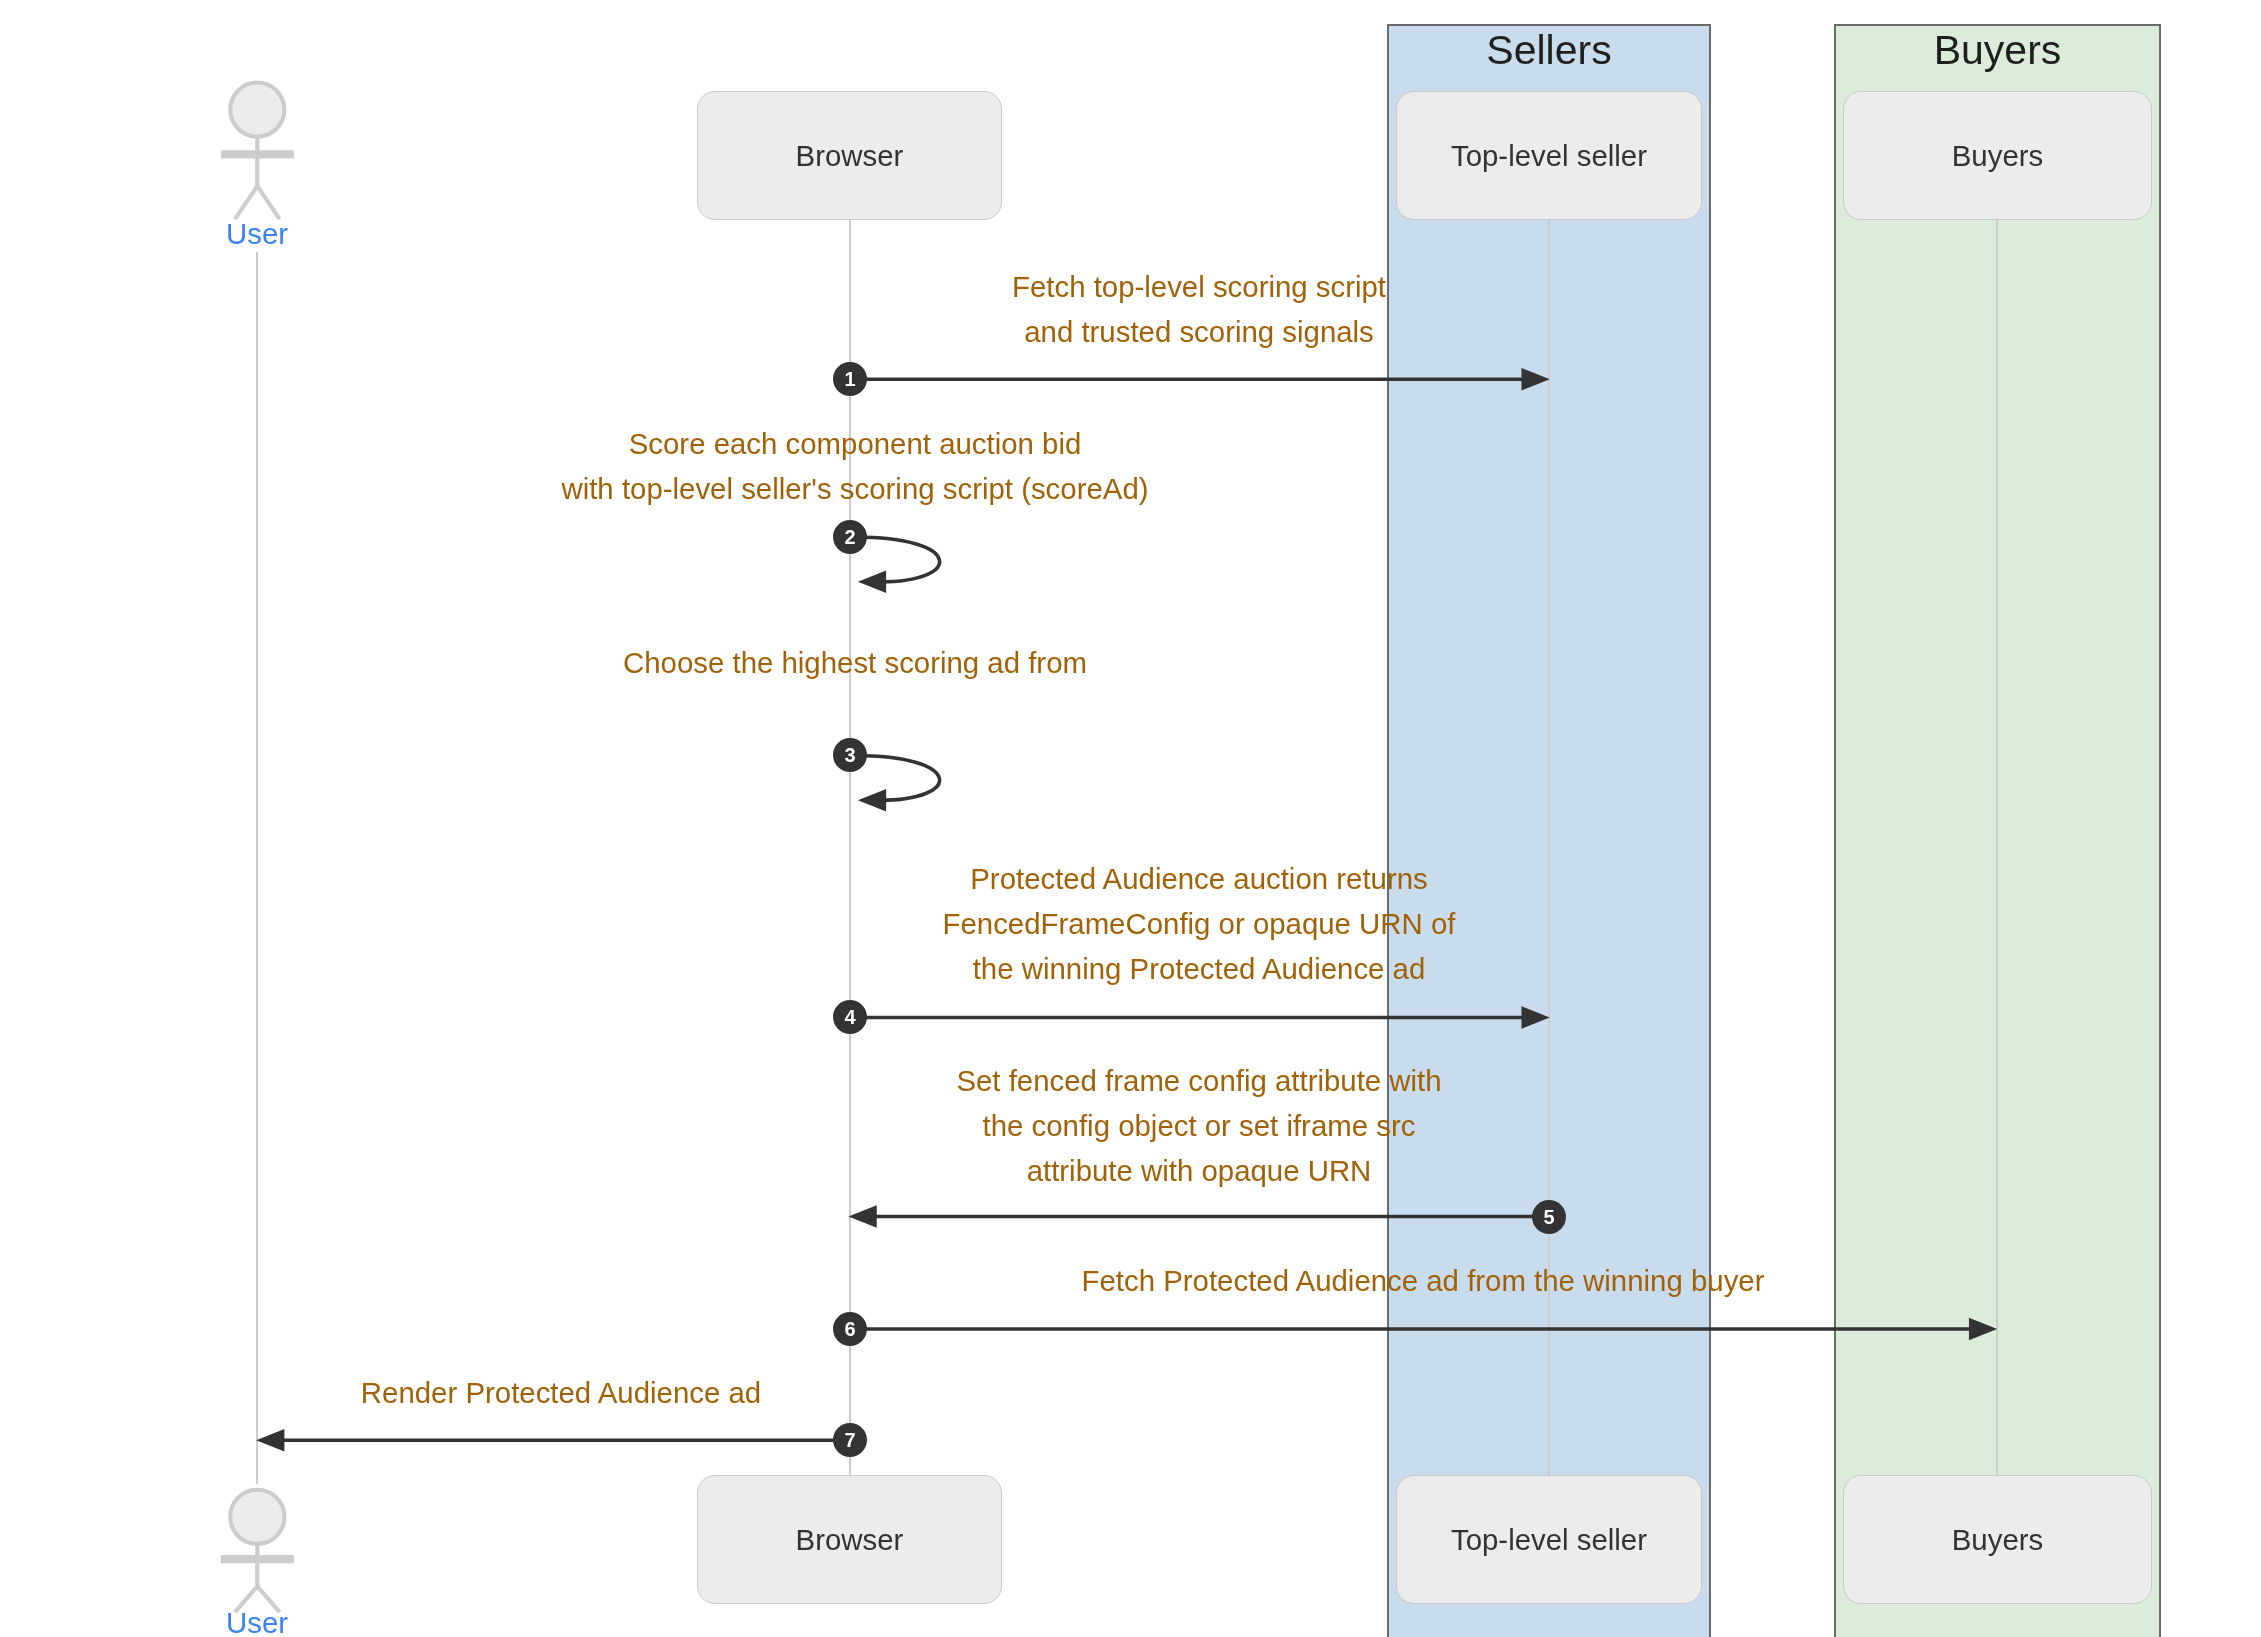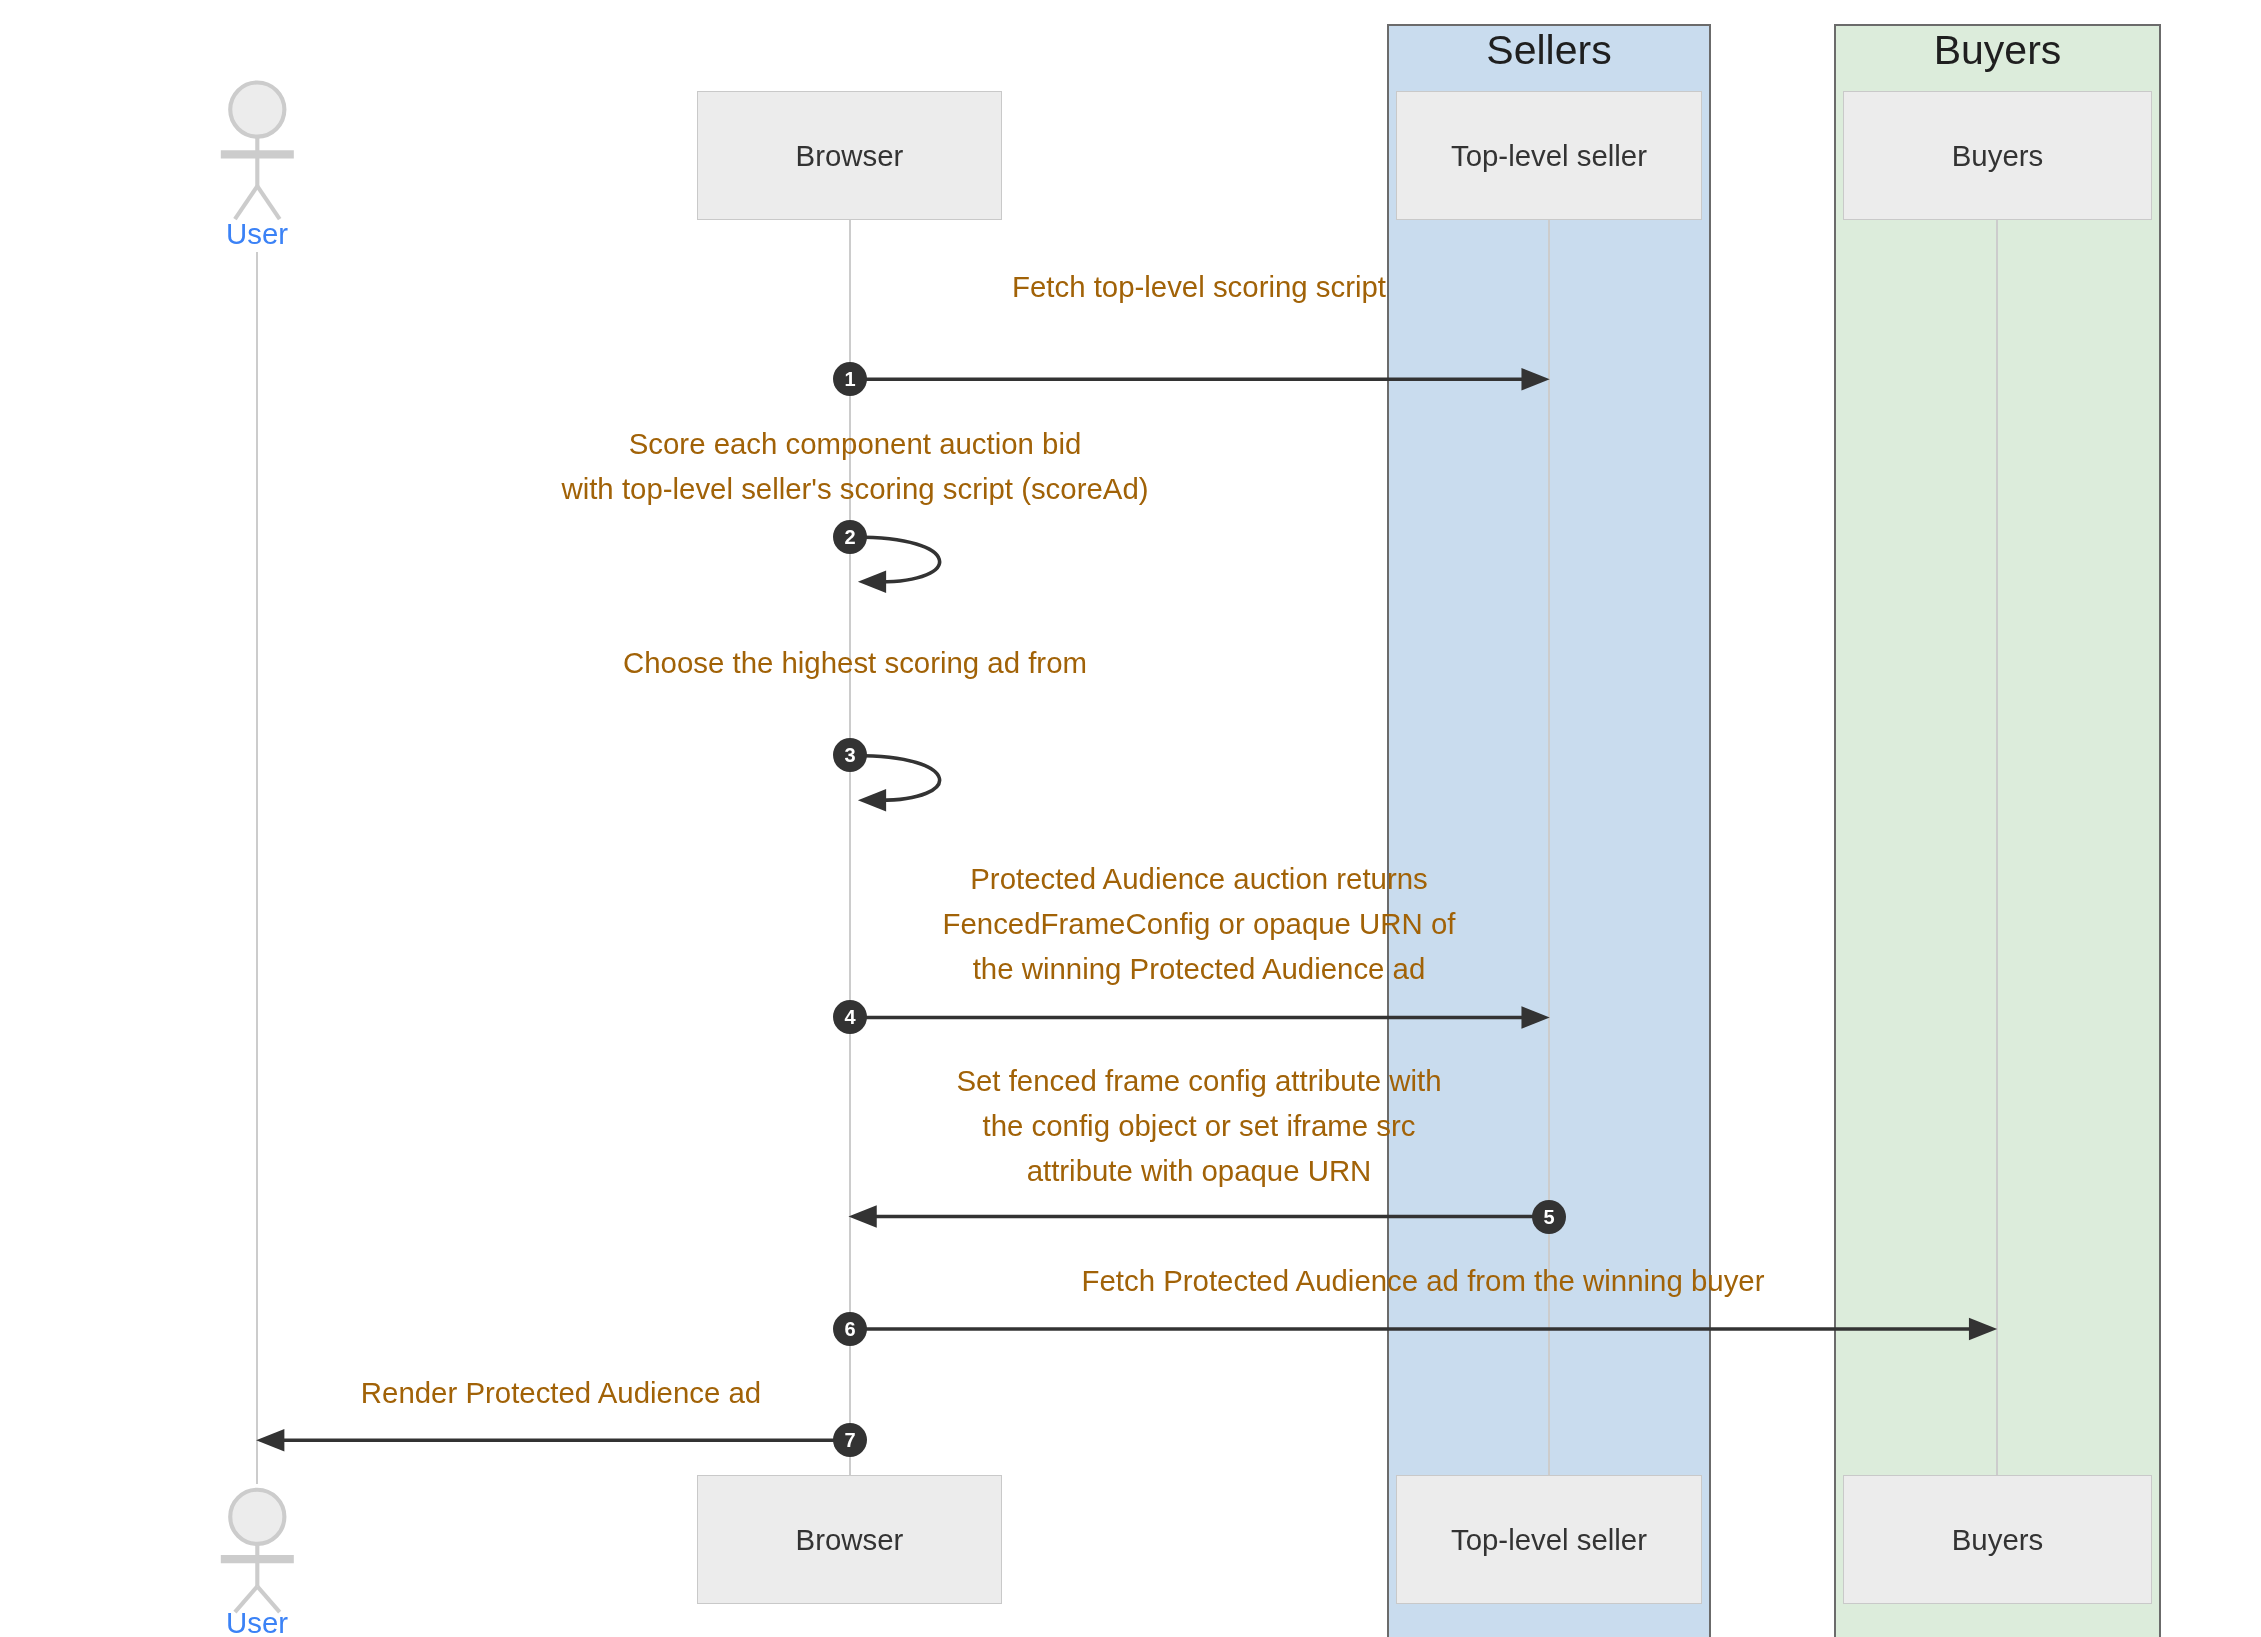--- a/index.html
+++ b/index.html
@@ -8,21 +8,21 @@
   #diagram{position:absolute;inset:0;}
 
   .group{position:absolute;top:23.6px;height:1613px;box-sizing:border-box;
          border:2.4px solid #6b6b6b;border-bottom:none;}
   .glabel{position:absolute;top:9.4px;left:0;right:0;text-align:center;
           font-size:41px;line-height:31px;color:#1f1f1f;}
 
   .lifeline{position:absolute;width:2.4px;background:#cccccc;}
 
   .pbox{position:absolute;box-sizing:border-box;background:#ececec;
-        border:1.8px solid #c9c9c9;border-radius:0;
+        border:1.8px solid #c9c9c9;border-radius:18px;
         display:flex;align-items:center;justify-content:center;
         font-size:29.4px;color:#333;}
 
   .msg{position:absolute;transform:translateX(-50%);text-align:center;
        font-size:29.4px;line-height:45px;color:#a16207;white-space:nowrap;}
 
   .badge{position:absolute;width:34px;height:34px;border-radius:50%;
          background:#333333;color:#ffffff;font-size:20px;font-weight:bold;
          display:flex;align-items:center;justify-content:center;}
 
@@ -106,20 +106,21 @@
   </div>
   <div class="pbox" style="left:1843px;top:1475px;width:309px;height:129px;">
     <span>Buyers</span>
   </div>
 
   <div class="alabel" style="left:257px;top:217px;">User</div>
   <div class="alabel" style="left:257px;top:1606px;">User</div>
 
   <div class="msg" style="left:1199px;top:264px;">
     <div>Fetch top-level scoring script</div>
+    <div>and trusted scoring signals</div>
   </div>
   <div class="msg" style="left:855px;top:421px;">
     <div>Score each component auction bid</div>
     <div>with top-level seller's scoring script (scoreAd)</div>
   </div>
   <div class="msg" style="left:855px;top:640px;">
     <div>Choose the highest scoring ad from</div>
   </div>
   <div class="msg" style="left:1199px;top:856px;">
     <div>Protected Audience auction returns</div>

